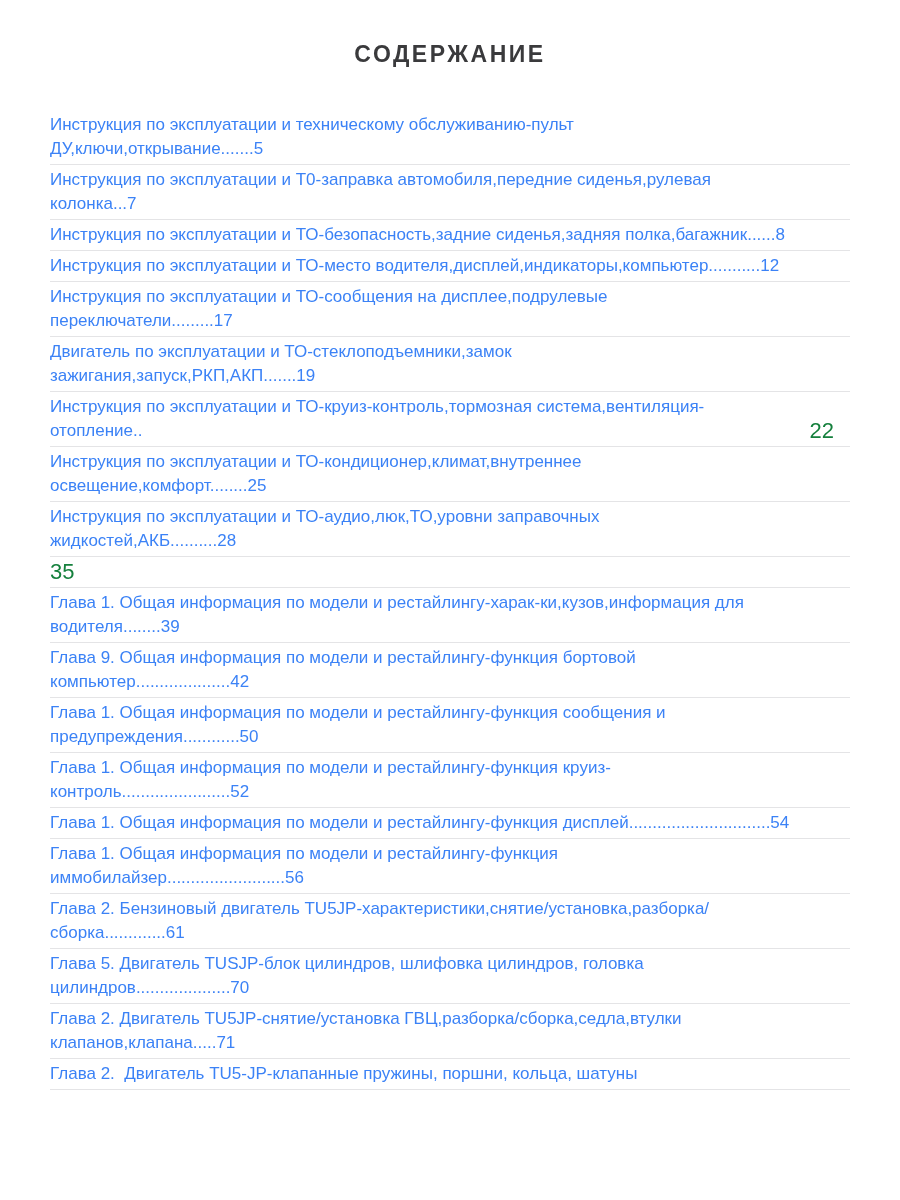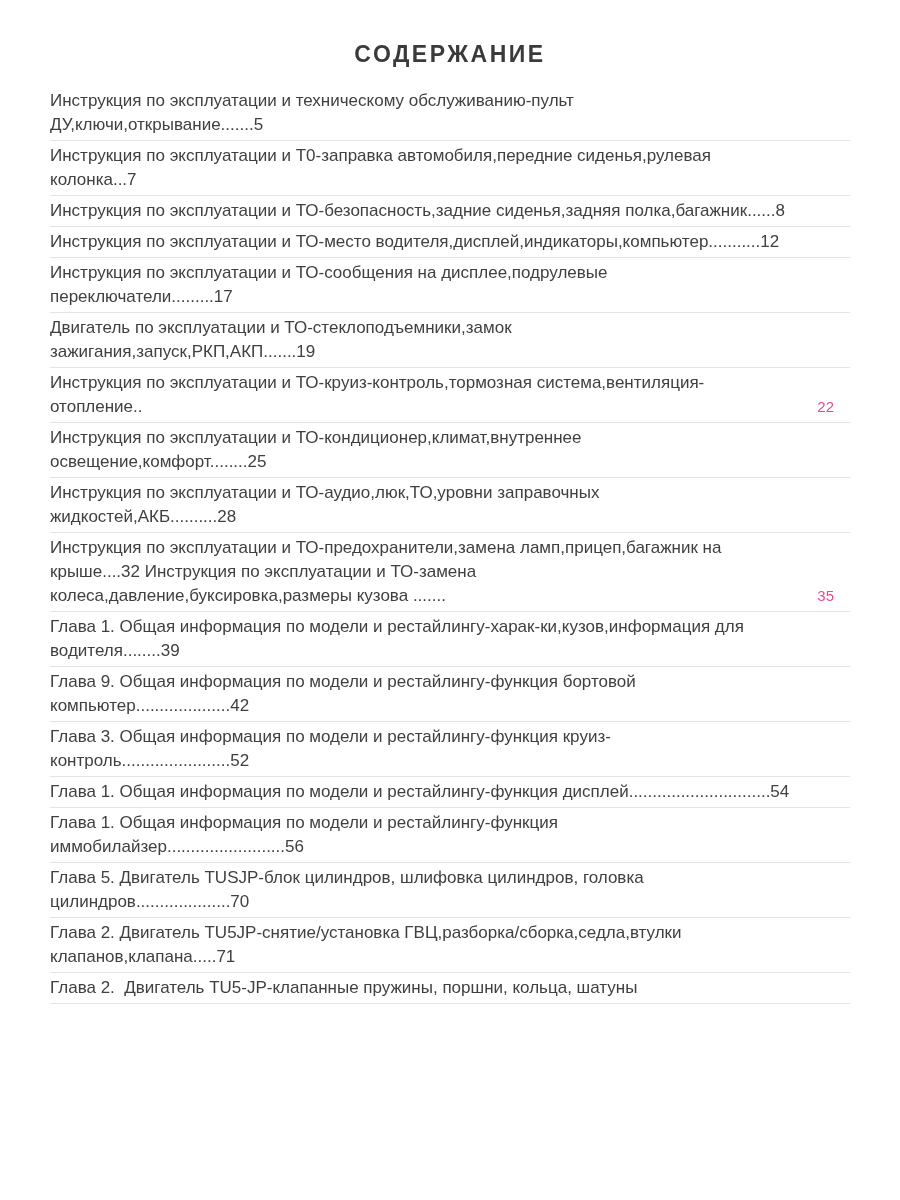--- a/index.html
+++ b/index.html
@@ -11,40 +11,40 @@
     overflow: hidden;
   }
   .page { padding: 40px 50px 0 50px; }
   .title {
     text-align: center;
     font-size: 23px;
     line-height: 28px;
     font-weight: 700;
     letter-spacing: 2.5px;
     color: #3a3a3c;
-    margin-bottom: 18px;
+    margin-bottom: 42px;
   }
   .toc { width: 100%; }
   .entry {
     display: flex;
     align-items: flex-end;
     padding: 3px 0;
     border-bottom: 1px solid #e4e4e6;
   }
   .entry-text {
     flex: 1;
     font-size: 17px;
     line-height: 24px;
     white-space: pre-wrap;
-    color: #404040;
+    color: #3b82f6;
   }
   .entry-page {
-    font-size: 15px;
+    font-size: 22px;
     line-height: 24px;
-    color: #ec4899;
+    color: #15803d;
     padding-right: 16px;
   }
   .entry-page:empty { display: none; }
 </style>
 </head>
 <body>
 
 <div class="page">
   <h1 class="title">СОДЕРЖАНИЕ</h1>
   <div class="toc">
@@ -85,47 +85,54 @@
     <div class="entry-text">Инструкция по эксплуатации и ТО-кондиционер,климат,внутреннее
 освещение,комфорт........25</div>
 
   </div>
       <div class="entry">
     <div class="entry-text">Инструкция по эксплуатации и ТО-аудио,люк,ТО,уровни заправочных
 жидкостей,АКБ..........28</div>
 
   </div>
       <div class="entry">
-    <div class="entry-text">Инструкция по эксплуатации и ТО-предохранители,замена ламп,прицеп,багажник на
-крыше....32 Инструкция по эксплуатации и ТО-замена
-колеса,давление,буксировка,размеры кузова .......</div>
     <div class="entry-page">35</div>
   </div>
       <div class="entry">
     <div class="entry-text">Глава 1. Общая информация по модели и рестайлингу-харак-ки,кузов,информация для
 водителя........39</div>
 
   </div>
       <div class="entry">
     <div class="entry-text">Глава 9. Общая информация по модели и рестайлингу-функция бортовой
 компьютер....................42</div>
 
   </div>
       <div class="entry">
-    <div class="entry-text">Глава 3. Общая информация по модели и рестайлингу-функция круиз-
+    <div class="entry-text">Глава 1. Общая информация по модели и рестайлингу-функция сообщения и
+предупреждения............50</div>
+
+  </div>
+      <div class="entry">
+    <div class="entry-text">Глава 1. Общая информация по модели и рестайлингу-функция круиз-
 контроль.......................52</div>
 
   </div>
       <div class="entry">
     <div class="entry-text">Глава 1. Общая информация по модели и рестайлингу-функция дисплей..............................54</div>
 
   </div>
       <div class="entry">
     <div class="entry-text">Глава 1. Общая информация по модели и рестайлингу-функция
 иммобилайзер.........................56</div>
+
+  </div>
+      <div class="entry">
+    <div class="entry-text">Глава 2. Бензиновый двигатель TU5JP-характеристики,снятие/установка,разборка/
+сборка.............61</div>
 
   </div>
       <div class="entry">
     <div class="entry-text">Глава 5. Двигатель TUSJP-блок цилиндров, шлифовка цилиндров, головка
 цилиндров....................70</div>
 
   </div>
       <div class="entry">
     <div class="entry-text">Глава 2. Двигатель TU5JP-снятие/установка ГВЦ,разборка/сборка,седла,втулки
 клапанов,клапана.....71</div>

